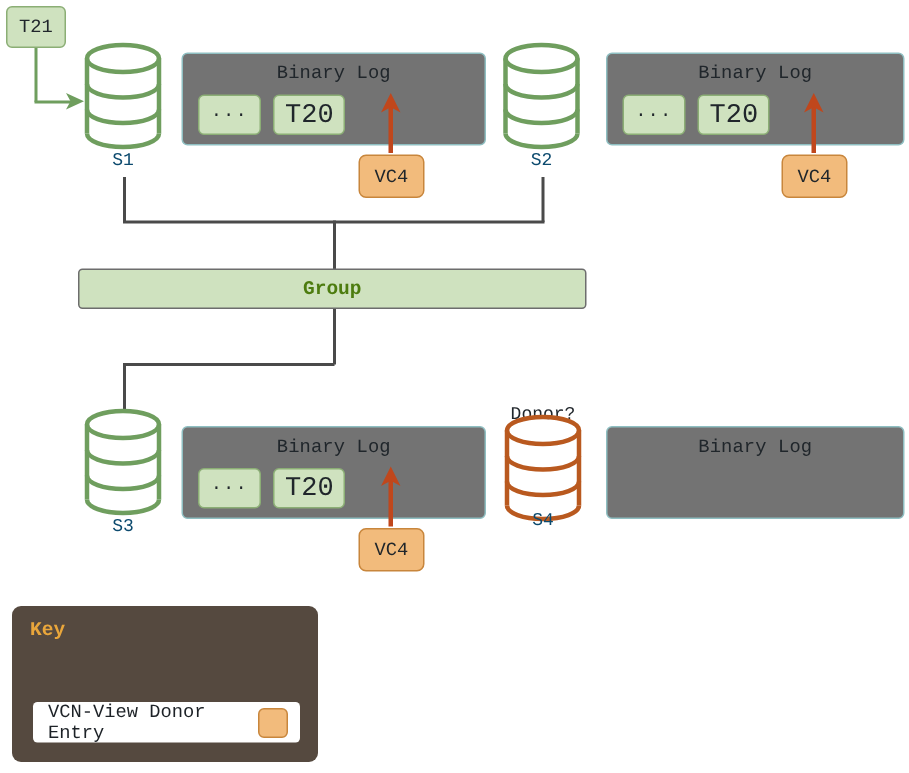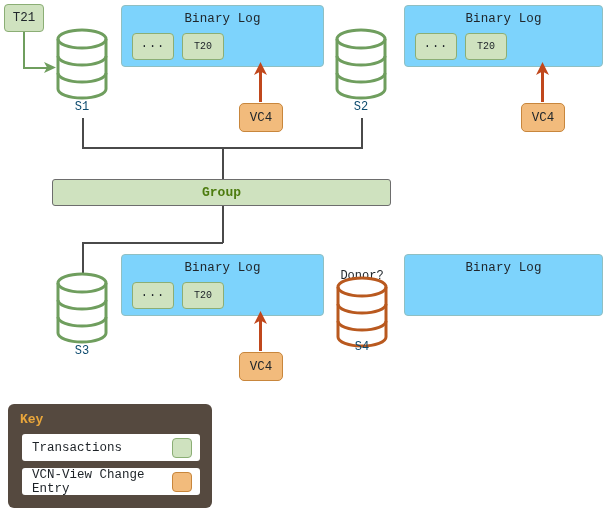--- a/index.html
+++ b/index.html
@@ -16,24 +16,25 @@
     height: 515px;
     background: #ffffff;
     overflow: hidden;
     font-family: Liberation Mono, monospace;
   }
   .abs { position: absolute; }
 
   
   .binlog {
     position: absolute;
-    background: #7dd3fc;
+    background: #737373;
     border: 1px solid #8fbfc2;
     border-radius: 4px;
     box-sizing: border-box;
+    margin-top: 30px;
   }
   .binlog-title {
     position: absolute;
     top: 6px;
     left: 0;
     right: 0;
     text-align: center;
     font-size: 12.5px;
     color: #20262b;
     letter-spacing: 0.1px;
@@ -47,21 +48,21 @@
   }
   .txn {
     min-width: 42px;
     height: 27px;
     background: #cfe2bf;
     border: 1px solid #8bae75;
     border-radius: 4px;
     display: flex;
     align-items: center;
     justify-content: center;
-    font-size: 10px;
+    font-size: 18px;
     color: #20262b;
     padding: 0 7px;
     box-sizing: border-box;
   }
   .txn.ellipsis { font-size: 12px; letter-spacing: 1px; padding-bottom: 5px; }
 
   
   .tbox {
     position: absolute;
     background: #cfe2bf;
@@ -306,23 +307,19 @@
   <div class="srv-label" style="left:332px; top:340px;">
     <span>S4</span>
   </div>
 
   <div class="binlog" style="left:404px; top:254px; width:199px; height:62px;">
     <div class="binlog-title">Binary Log</div>
   </div>
 
   <div class="keybox" style="left:8px; top:404px; width:204px; height:104px;">
     <div class="key-title">Key</div>
-    <div class="key-row" style="left:14px; top:30px; width:178px; height:27px;">
-      <span class="key-row-label">Transactions</span>
-      <span class="key-swatch sw-green"></span>
-    </div>
     <div class="key-row" style="left:14px; top:64px; width:178px; height:27px;">
-      <span class="key-row-label">VCN-View Change Entry</span>
+      <span class="key-row-label">VCN-View Donor Entry</span>
       <span class="key-swatch sw-orange"></span>
     </div>
   </div>
 
 </div>
 
 </body></html>

